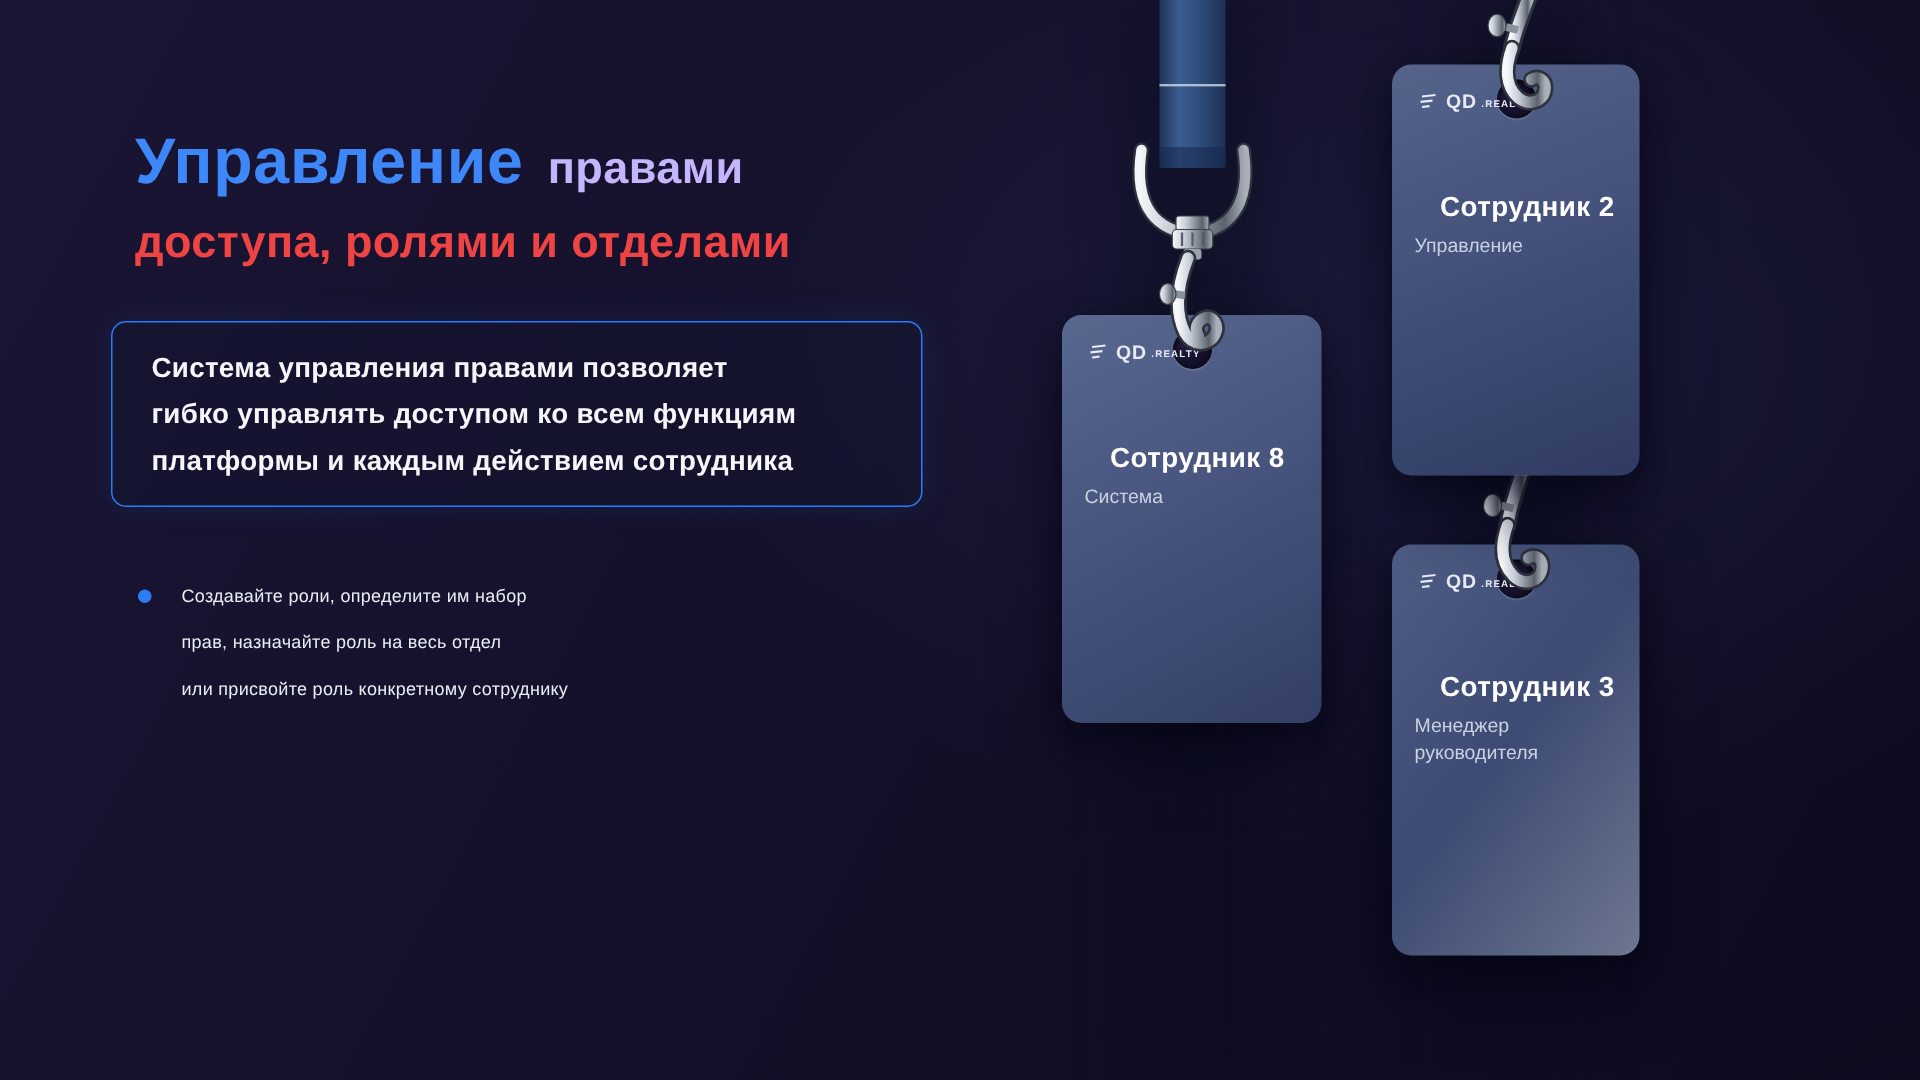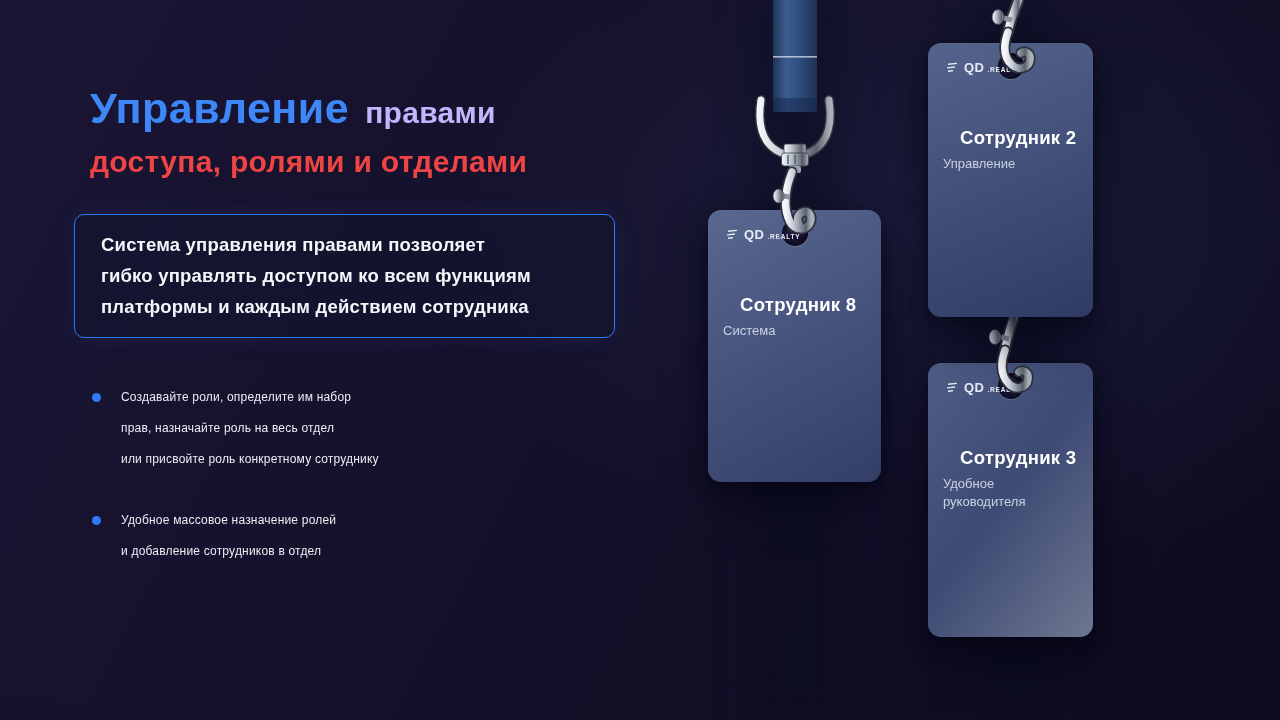--- a/index.html
+++ b/index.html
@@ -99,25 +99,20 @@
 платформы и каждым действием сотрудника</p>
   </div>
 
   <ul class="bullets">
     <li class="bullet">
       <span class="dot"></span>
       <span class="bullet-text">Создавайте роли, определите им набор
 прав, назначайте роль на весь отдел
 или присвойте роль конкретному сотруднику</span>
     </li>
-    <li class="bullet">
-      <span class="dot"></span>
-      <span class="bullet-text">Удобное массовое назначение ролей
-и добавление сотрудников в отдел</span>
-    </li>
   </ul>
 
   <svg class="clip clip-1" width="100" height="245" viewBox="0 0 100 245">
     <defs>
       <linearGradient id="metA" x1="0" y1="0" x2="1" y2="0">
         <stop offset="0" stop-color="#f4f6f9"></stop>
           <stop offset=".3" stop-color="#c8ced8"></stop>
         <stop offset=".55" stop-color="#9098a4"></stop>
           <stop offset=".8" stop-color="#5b626c"></stop>
         <stop offset="1" stop-color="#a9b0ba"></stop>
@@ -227,17 +222,17 @@
     <div class="logo">
       <svg width="15" height="13" viewBox="0 0 15 13">
         <g transform="skewY(-6)">
           <path d="M2 3.5 H11 M1 7 H9 M2 10.5 H7" stroke="#e6ebf4" stroke-width="1.4" fill="none"></path>
         </g>
       </svg>
       <span class="logo-name">QD</span>
       <span class="logo-suffix">.REALTY</span>
     </div>
     <div class="emp-name">Сотрудник 3</div>
-    <div class="emp-role">Удобное
+    <div class="emp-role">Менеджер
 руководителя</div>
   </div>
 
 </div>
 
 </body></html>

